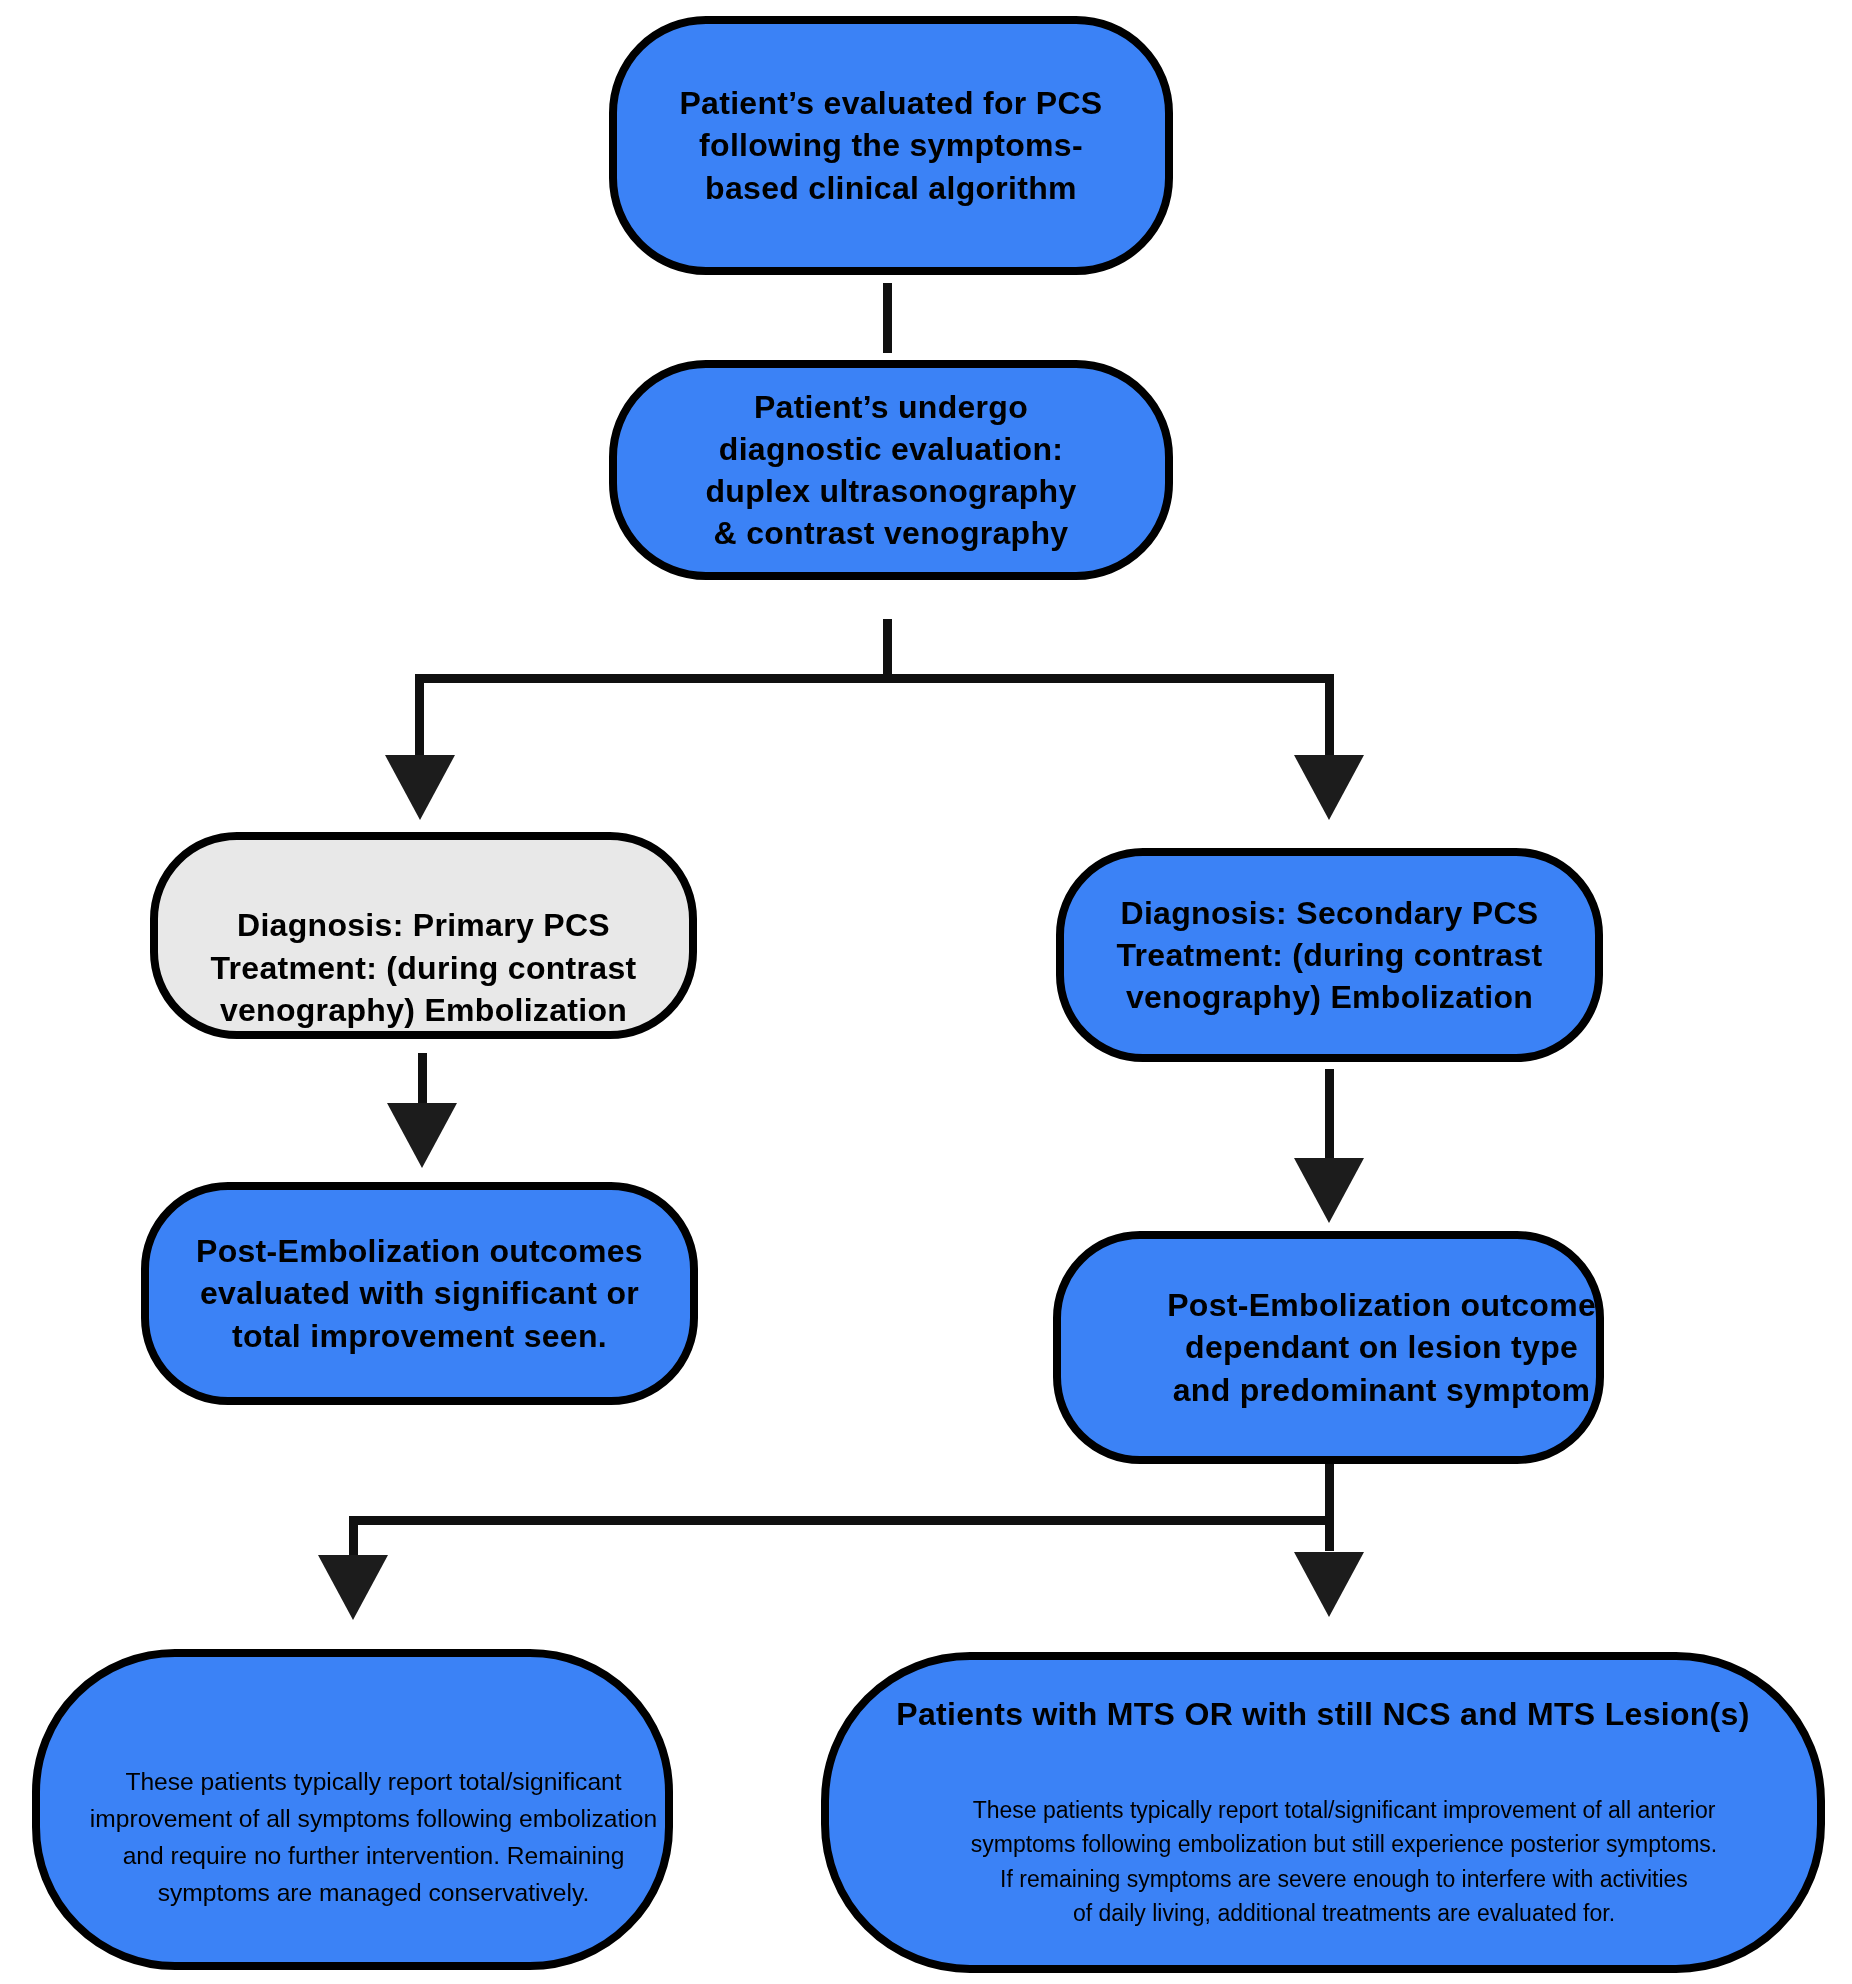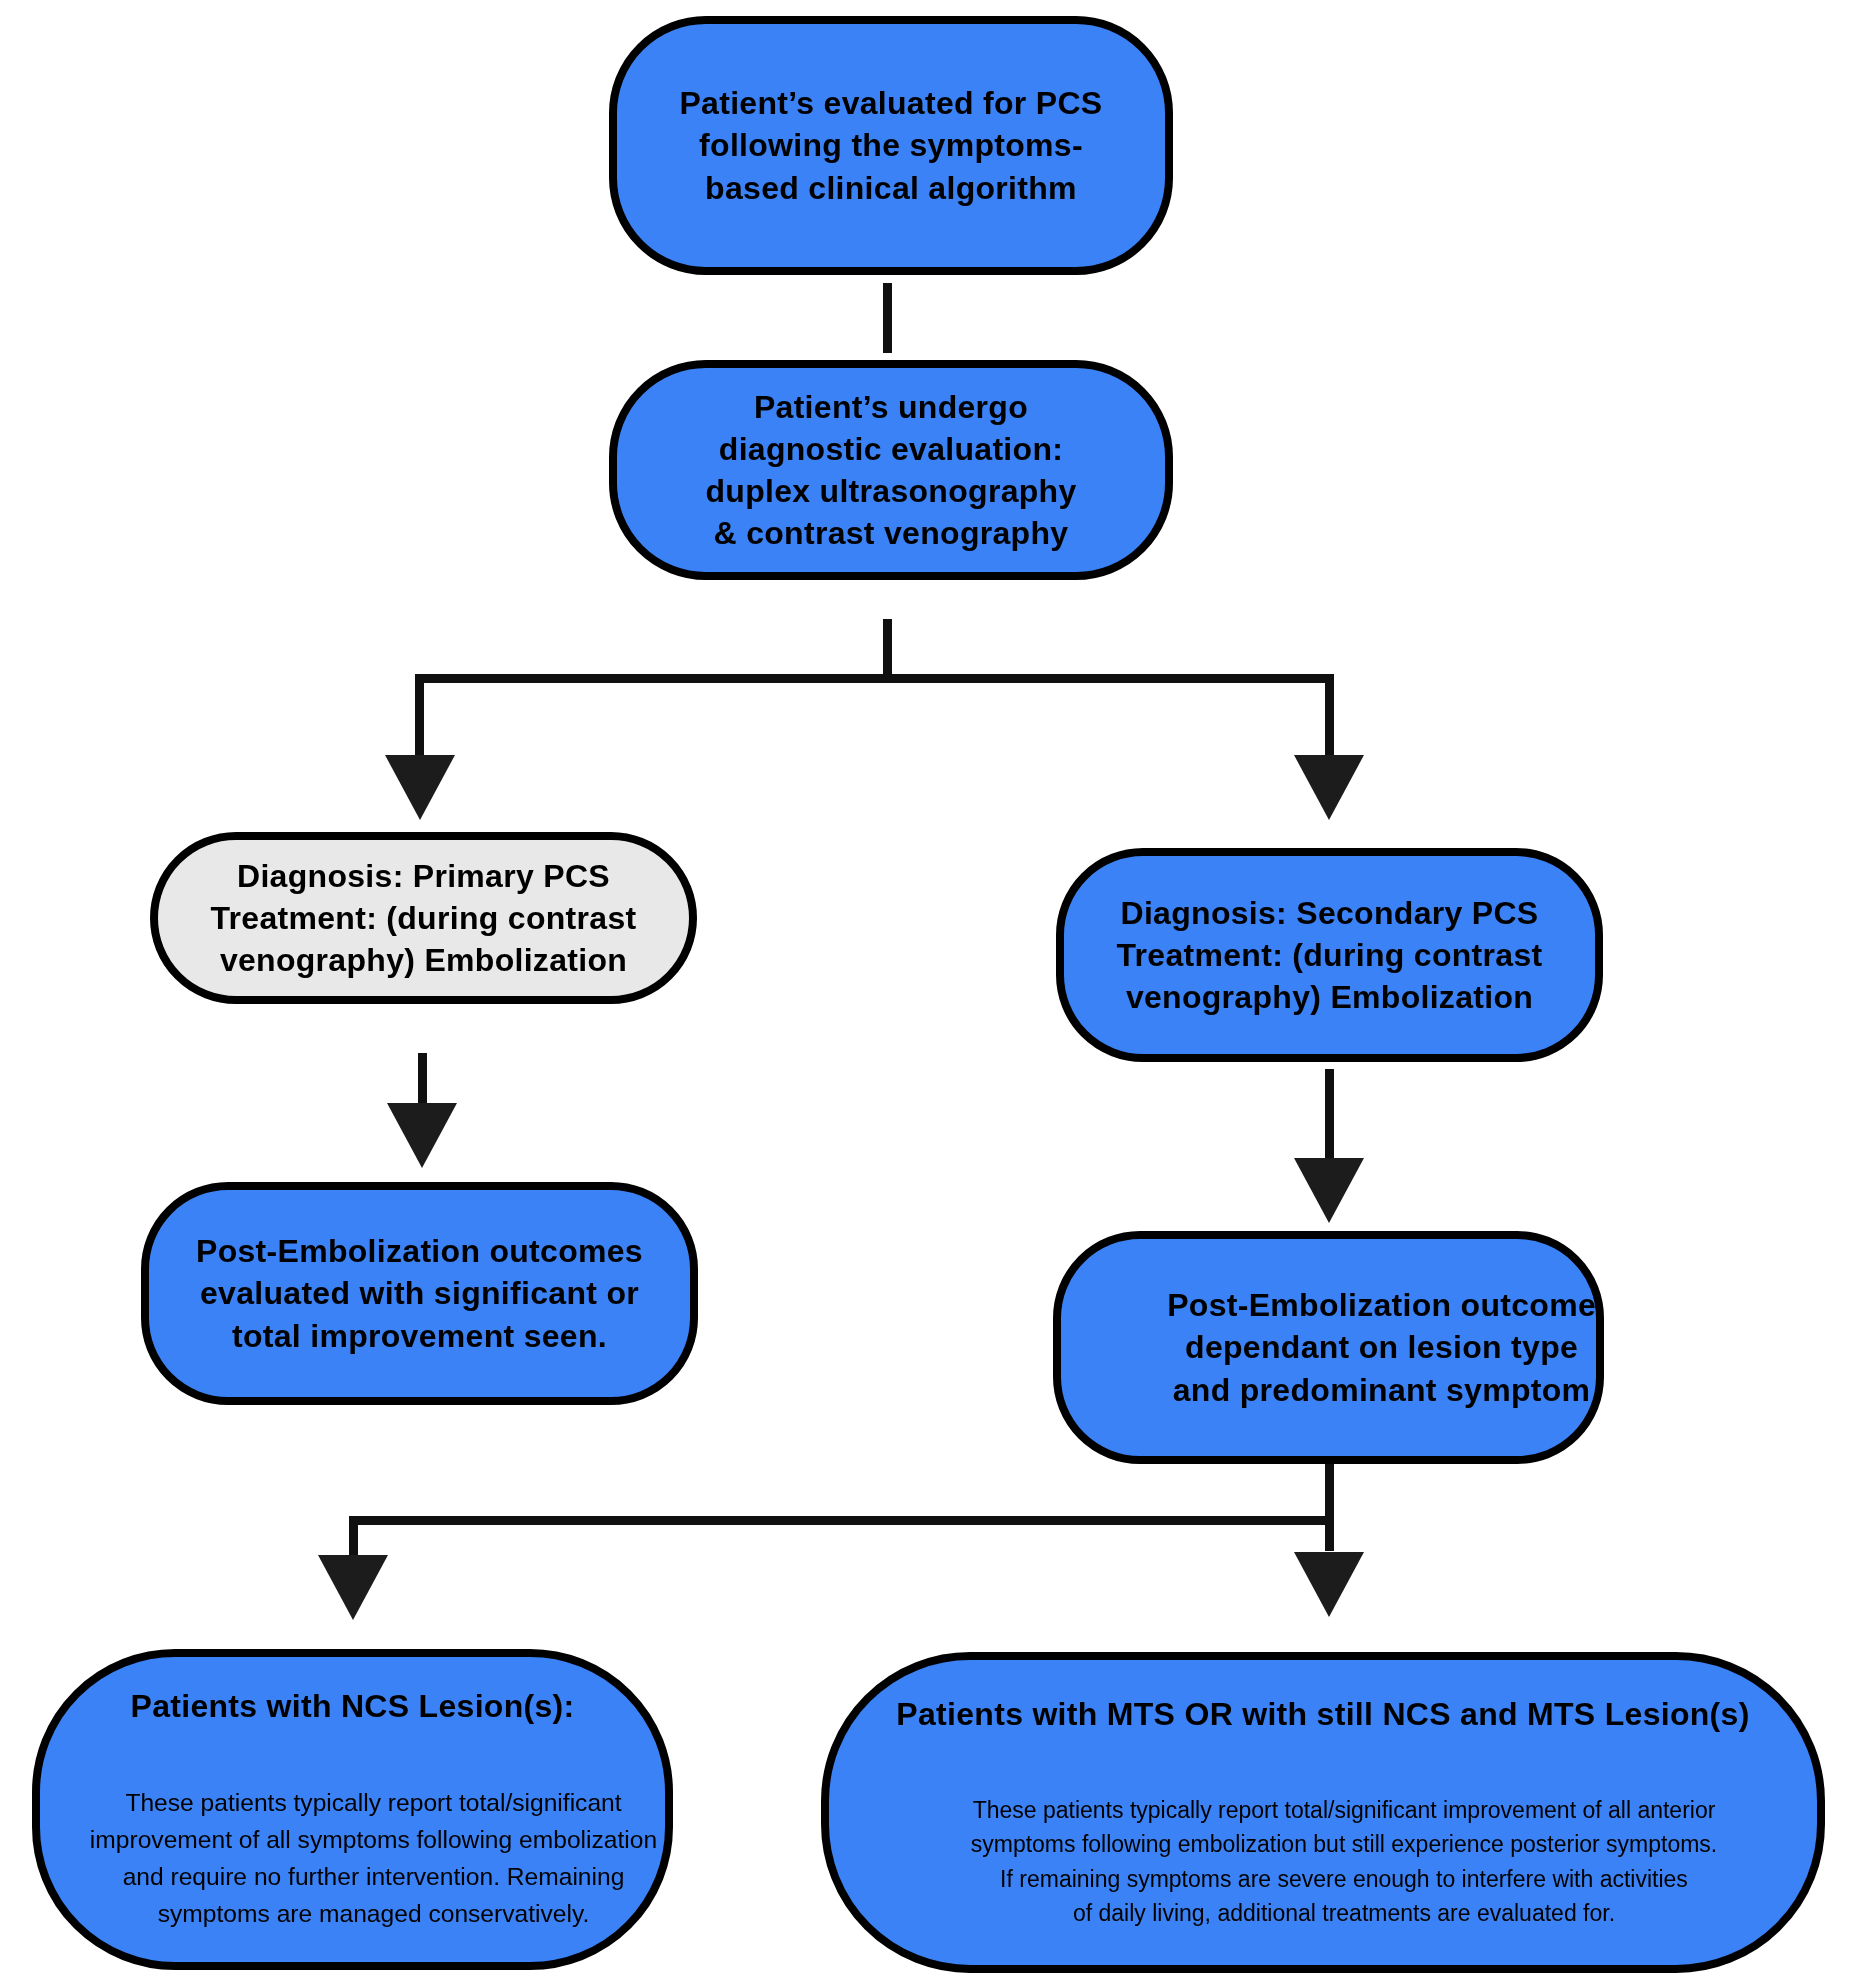--- a/index.html
+++ b/index.html
@@ -54,21 +54,21 @@
     width: 0;
     height: 0;
     border-left: 35px solid transparent;
     border-right: 35px solid transparent;
     border-top: 65px solid #1c1c1c;
   }
 
   
   #node-evaluated      { left: 609px;  top: 16px;   width: 564px;  height: 259px; border-radius: 97px; }
   #node-diagnostic     { left: 609px;  top: 360px;  width: 564px;  height: 220px; border-radius: 97px; }
-  #node-primary        { left: 150px;  top: 832px; width: 547px;  height: 172px; border-radius: 87px; }
+  #node-primary        { left: 150px;  top: 832px; width: 547px;  height: 207px; border-radius: 87px; justify-content: flex-end; }
   #node-secondary      { left: 1056px; top: 848px; width: 547px;  height: 214px; border-radius: 87px; }
   #node-post-primary   { left: 141px;  top: 1182px; width: 557px;  height: 223px; border-radius: 87px; }
   #node-post-secondary { left: 1053px; top: 1231px; width: 551px;  height: 233px; border-radius: 87px; align-items: flex-end; }
   #node-ncs            { left: 32px;   top: 1649px; width: 641px;  height: 321px; border-radius: 143px; }
   #node-mts            { left: 821px; top: 1652px; width: 1004px; height: 321px; border-radius: 149px; }
 
   
   #stub-1              { left: 883px; top: 283px;  width: 9px;   height: 70px; }
   #split1-stem         { left: 883px; top: 619px;  width: 9px;   height: 64px; }
   #split1-bar          { left: 415px;  top: 674px; width: 919px; height: 9px; }
@@ -141,21 +141,20 @@
 and predominant symptom</div>
   </div>
 
   <div class="vline" id="split2-stem"></div>
   <div class="hline" id="split2-bar"></div>
   <div class="vline" id="split2-left-stem"></div>
   <div class="arrowhead" id="split2-left-head"></div>
   <div class="arrowhead" id="split2-right-head"></div>
 
   <div class="node" id="node-ncs">
-    <div class="title">Patients with NCS Lesion(s):</div>
     <div class="body sz-ncs">These patients typically report total/significant
 improvement of all symptoms following embolization
 and require no further intervention. Remaining
 symptoms are managed conservatively.</div>
   </div>
   <div class="node" id="node-mts">
     <div class="title">Patients with MTS OR with still NCS and MTS Lesion(s)</div>
     <div class="body sz-mts">These patients typically report total/significant improvement of all anterior
 symptoms following embolization but still experience posterior symptoms.
 If remaining symptoms are severe enough to interfere with activities

